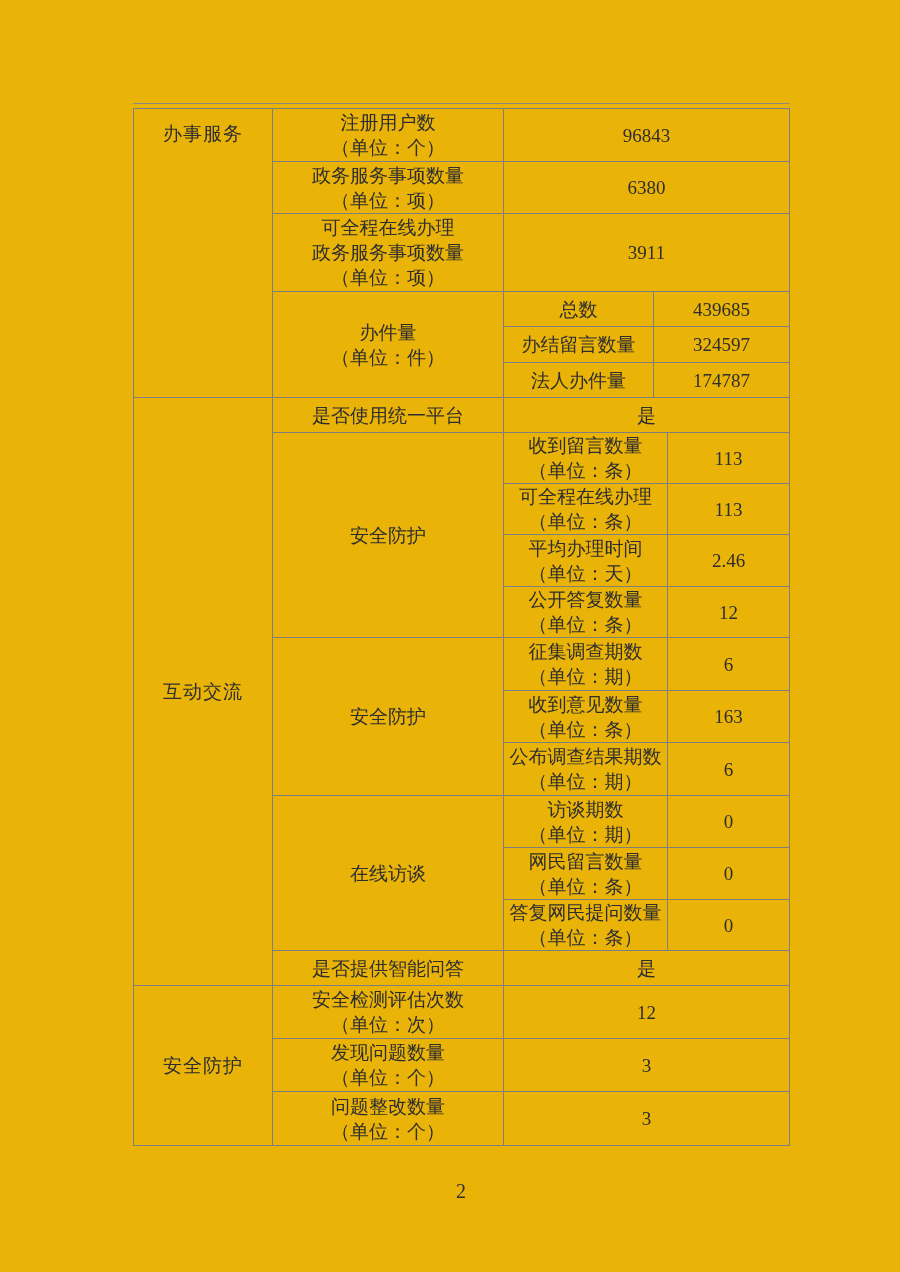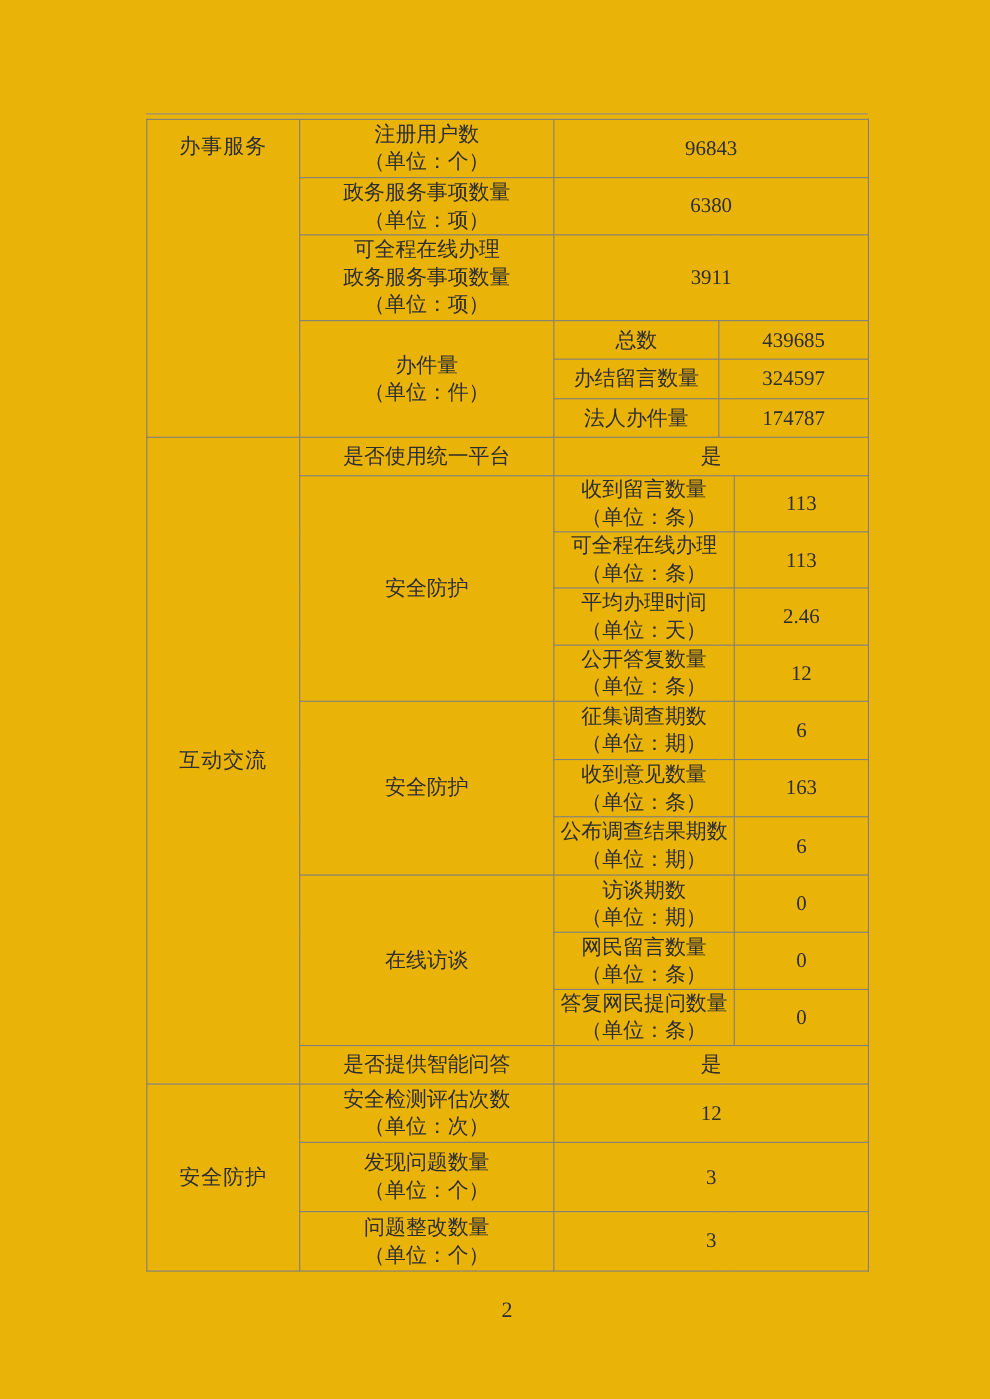--- a/index.html
+++ b/index.html
@@ -198,21 +198,21 @@
       </tr>
 
       <tr style="height:53px">
         <td class="sec" rowspan="3">安全防护</td>
         <td>
           <div>安全检测评估次数</div>
           <div>（单位：次）</div>
         </td>
         <td colspan="3">12</td>
       </tr>
-      <tr style="height:63px">
+      <tr style="height:53px">
         <td>
           <div>发现问题数量</div>
           <div>（单位：个）</div>
         </td>
         <td colspan="3">3</td>
       </tr>
       <tr style="height:54px">
         <td>
           <div>问题整改数量</div>
           <div>（单位：个）</div>

